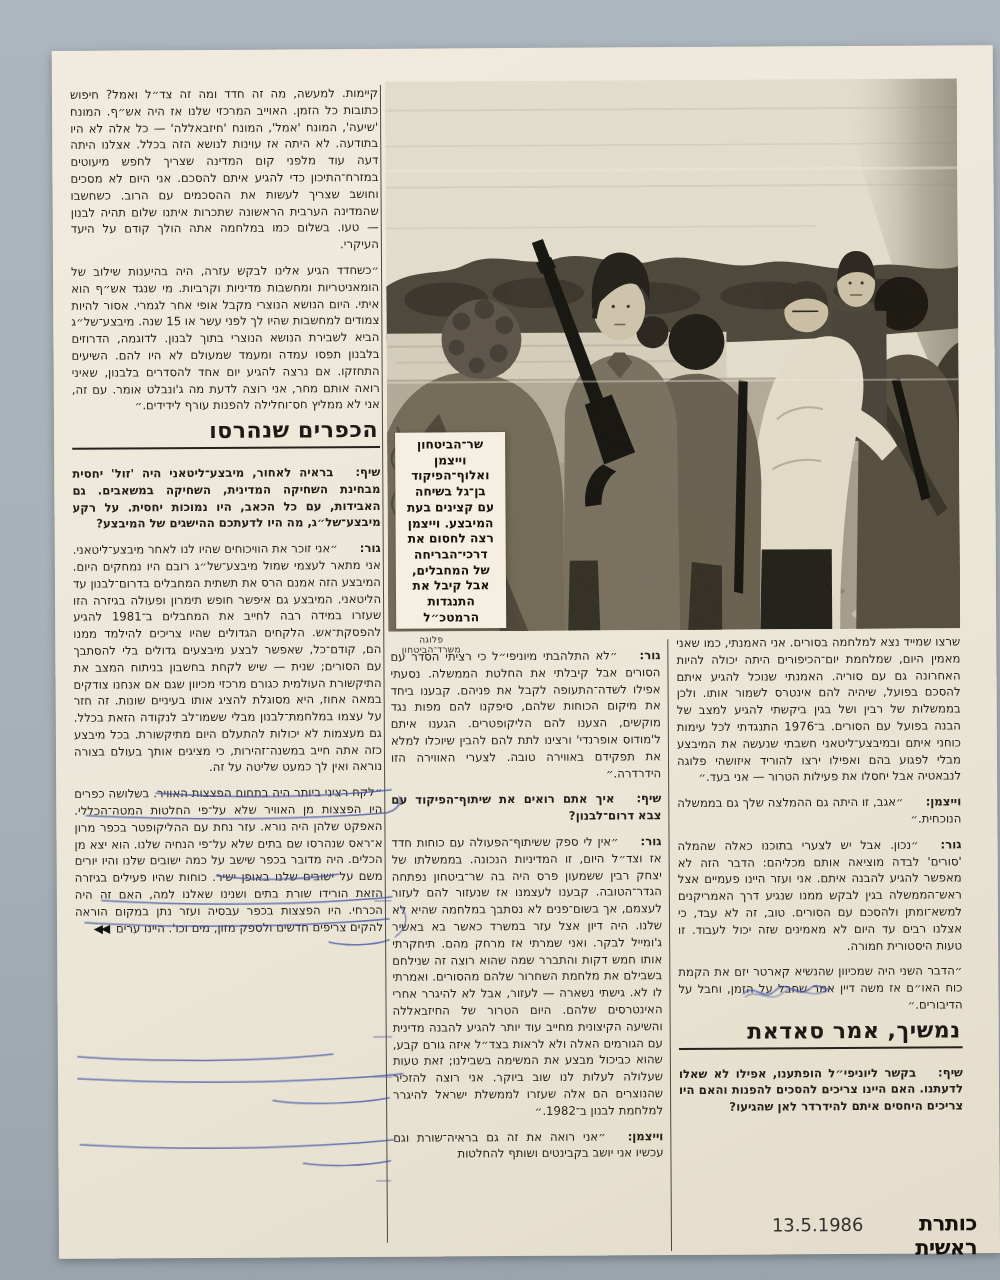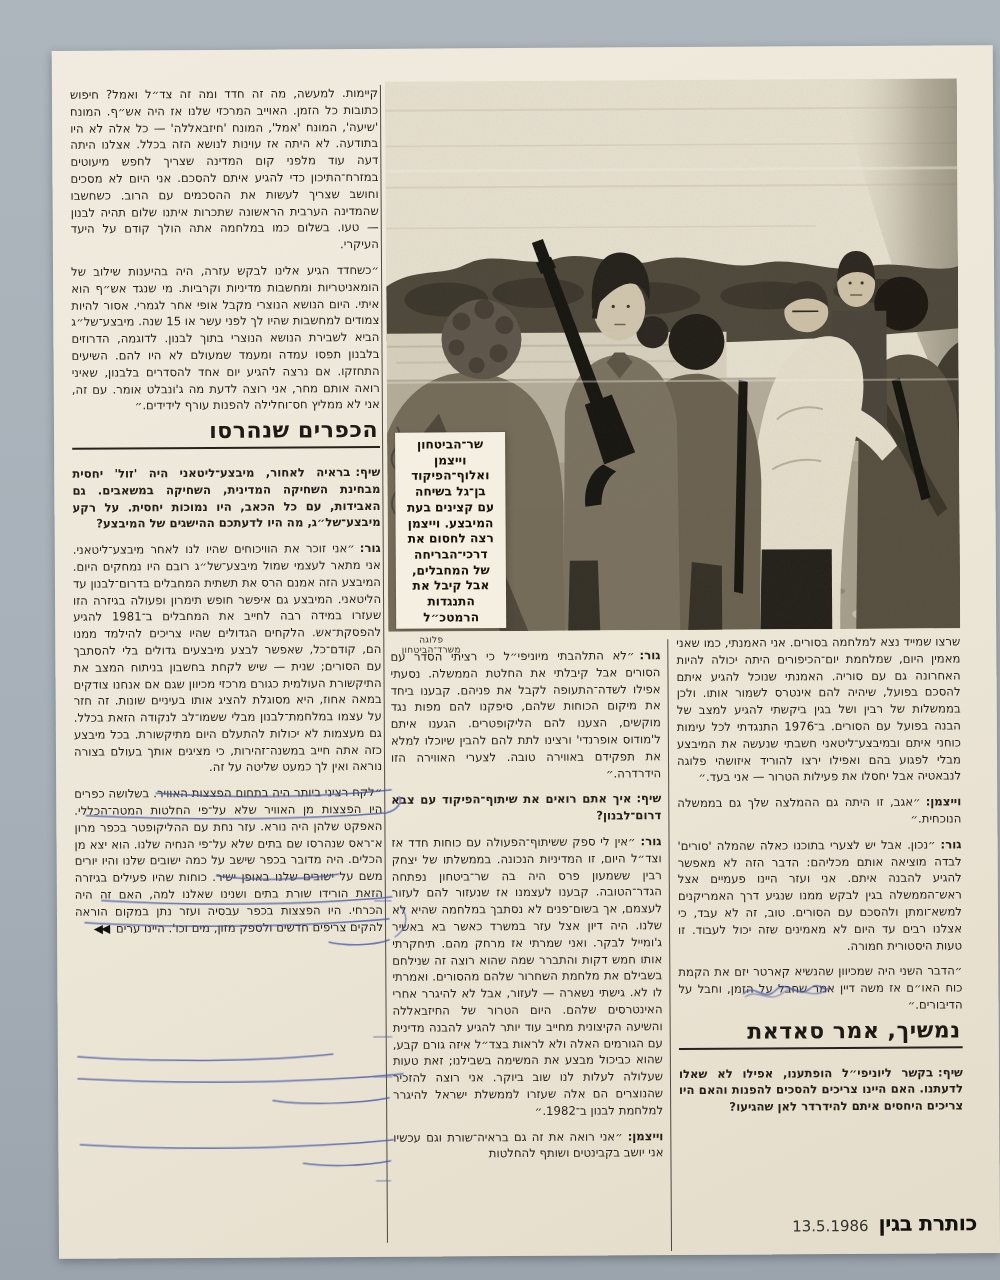--- a/index.html
+++ b/index.html
@@ -15,21 +15,21 @@
     box-shadow:0 3px 10px rgba(30,35,40,.35);
   }
   .col{
     position:absolute;direction:rtl;text-align:justify;color:#241f19;
     font-size:11.7px;line-height:16.8px;overflow:hidden;
   }
   .col1{left:18px;top:36px;width:308px;height:1140px}
   .col2{left:335px;top:600px;width:270px;height:600px}
   .col3{left:621px;top:588px;width:284px;height:612px}
   .para{margin:0 0 9px}
-  .spk{margin-left:5px;font-weight:bold}
+  .spk{margin-left:22px;font-weight:bold}
   .q{font-weight:bold}
   .headline{
     direction:rtl;font-size:22px;font-weight:bold;color:#1d1914;
     border-bottom:2px solid #26211a;padding:0 2px 7px 0;margin:4px 0 16px;
     letter-spacing:.5px;
   }
   .vrule{position:absolute;width:1px;background:rgba(40,34,27,.8)}
   .vrule1{left:328px;top:36px;height:1158px}
   .vrule2{left:612px;top:592px;height:612px}
   .photo{
@@ -47,21 +47,21 @@
   .photo-credit{
     position:absolute;left:333px;top:586px;width:86px;direction:rtl;text-align:center;
     font-size:9px;color:#332d25;letter-spacing:.3px;
   }
   .cont{font-size:12px;letter-spacing:-2px;color:#141210;margin-right:4px}
   .footer{
     position:absolute;left:713px;top:1166px;width:205px;
     direction:rtl;display:flex;align-items:baseline;gap:10px;justify-content:flex-start;
   }
   .logo{font-size:21px;font-weight:bold;color:#14120e;letter-spacing:-.5px}
-  .date{font-size:15px;color:#33322f;direction:ltr}
+  .date{font-size:18px;color:#33322f;direction:ltr}
   .pen{position:absolute;left:0;top:0;pointer-events:none}
 </style>
 </head>
 <body>
 
 <div class="page">
 
   <div class="vrule vrule1"></div>
   <div class="vrule vrule2"></div>
 
@@ -247,17 +247,17 @@
       <path d="M318,852 h16" opacity=".6"></path>
       <path d="M316,988 h18" opacity=".6"></path>
       <path d="M316,1028 h18" opacity=".6"></path>
       <path d="M318,1132 h14" opacity=".6"></path>
       <path d="M686,947 C697,936 706,956 718,944 C730,932 740,954 753,942 C762,934 768,948 772,941"></path>
       <path d="M688,950 C700,941 712,958 726,946 C738,936 750,955 770,944" opacity=".65"></path>
     </g>
   </svg>
 
   <div class="footer">
-    <span class="logo">כותרת בגין</span>
+    <span class="logo">כותרת ראשית</span>
     <span class="date">13.5.1986</span>
   </div>
 
 </div>
 
 </body></html>

